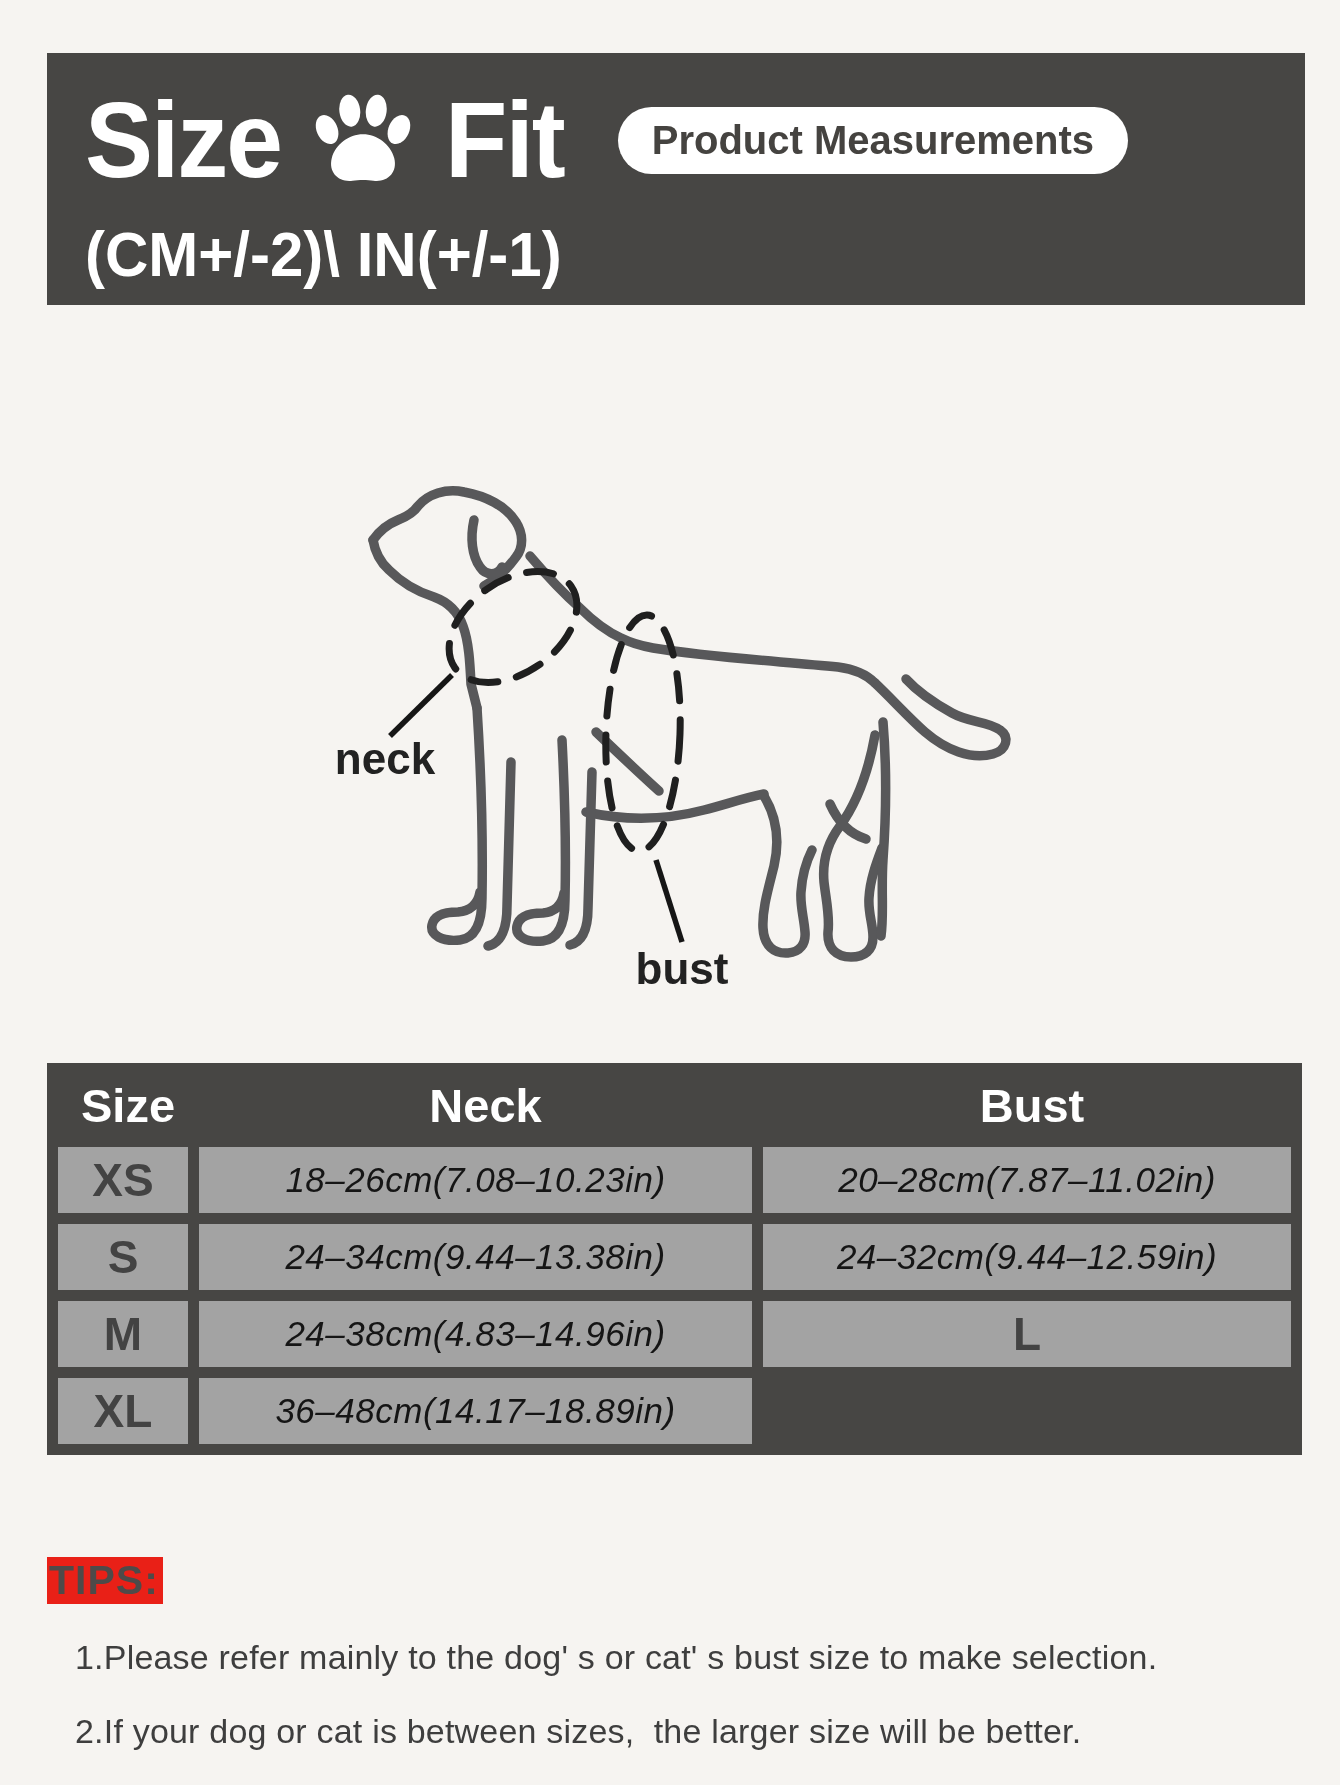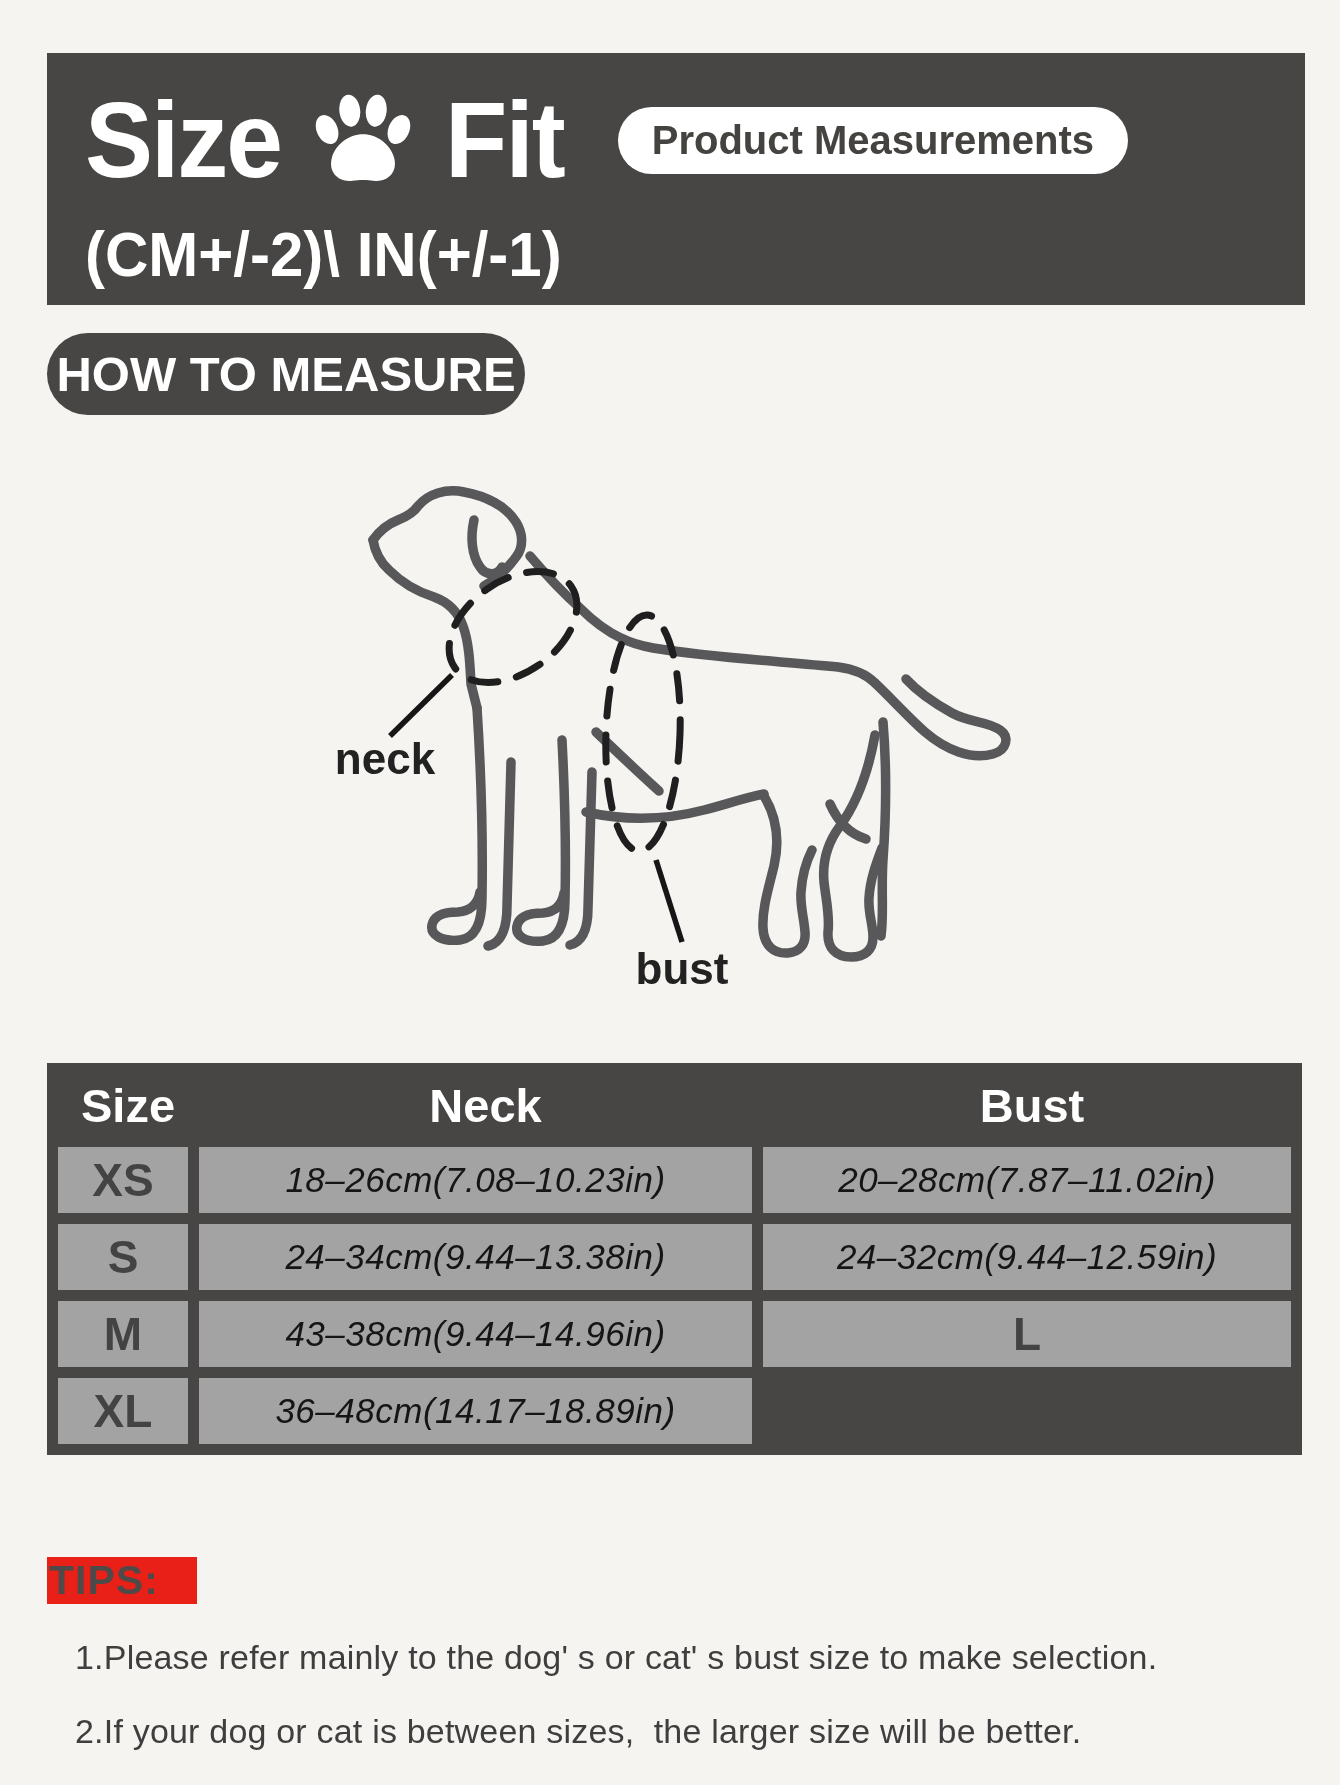--- a/index.html
+++ b/index.html
@@ -60,21 +60,21 @@
     gap:11px;padding:0 11px 11px 11px;
   }
   .cell{
     background:#a3a3a3;height:66px;
     display:flex;align-items:center;justify-content:center;
   }
   .cell.size-label{color:#434343;font-size:46px;font-weight:bold;}
   .cell.value{color:#151515;font-size:35px;font-weight:normal;letter-spacing:0.5px;font-style:italic;}
   
   .tips-heading{
-    position:absolute;left:47px;top:1557px;width:150px;height:47px;
+    position:absolute;left:47px;top:1557px;width:116px;height:47px;
     background:#e92017;color:#4e4a49;
     font-size:41px;font-weight:bold;
     display:flex;align-items:center;justify-content:flex-start;
     padding-left:2px;box-sizing:border-box;letter-spacing:1px;
   }
   .tip-line{
     position:absolute;left:75px;margin:0;
     color:#3e3e3e;font-size:34px;font-weight:normal;
     white-space:pre-wrap;letter-spacing:0.2px;
   }
@@ -97,21 +97,20 @@
           <ellipse cx="93" cy="37" rx="11" ry="16" transform="rotate(24 93 37)"></ellipse>
           <path d="M55 42 C70 42 84 53 88 67 C92 83 80 93 66 91 C60 90 50 90 44 91 C30 93 18 83 22 67 C26 53 40 42 55 42 Z"></path>
         </g>
       </svg>
       <span class="hero-title">Fit</span>
       <span class="pill">Product Measurements</span>
     </div>
     <div class="hero-sub">(CM+/-2)\ IN(+/-1)</div>
   </header>
 
-  <div class="howto-badge">HOW TO MEASURE</div>
 
   <svg class="dog" viewBox="0 0 700 560" aria-hidden="true">
     <g>
 
       <path class="body" d="M43,100 C50,90 58,84 68,80 C78,76 84,72 88,66 C98,54 116,48 134,52 C156,56 176,66 186,82 C193,93 194,107 186,117 C178,128 166,140 154,146"></path>
 
       <path class="body" d="M43,100 C45,112 50,122 59,130 C71,142 88,152 104,157 C118,162 128,172 133,186 C139,202 140,224 141,244 C143,252 145,260 147,268"></path>
 
       <path class="body" d="M144,80 C140,98 142,116 150,127 C156,136 167,136 172,127"></path>
 
@@ -158,21 +157,21 @@
     <div class="tbody">
       <div class="cell size-label">XS</div>
       <div class="cell value">18–26cm(7.08–10.23in)</div>
       <div class="cell value">20–28cm(7.87–11.02in)</div>
 
       <div class="cell size-label">S</div>
       <div class="cell value">24–34cm(9.44–13.38in)</div>
       <div class="cell value">24–32cm(9.44–12.59in)</div>
 
       <div class="cell size-label">M</div>
-      <div class="cell value">43–38cm(9.44–14.96in)</div>
+      <div class="cell value">24–38cm(4.83–14.96in)</div>
 
       <div class="cell size-label">L</div>
 
       <div class="cell size-label">XL</div>
       <div class="cell value">36–48cm(14.17–18.89in)</div>
     </div>
   </section>
 
   <div class="tips-heading">TIPS:</div>
   <p class="tip-line tip-1">1.Please refer mainly to the dog' s or cat' s bust size to make selection.</p>

